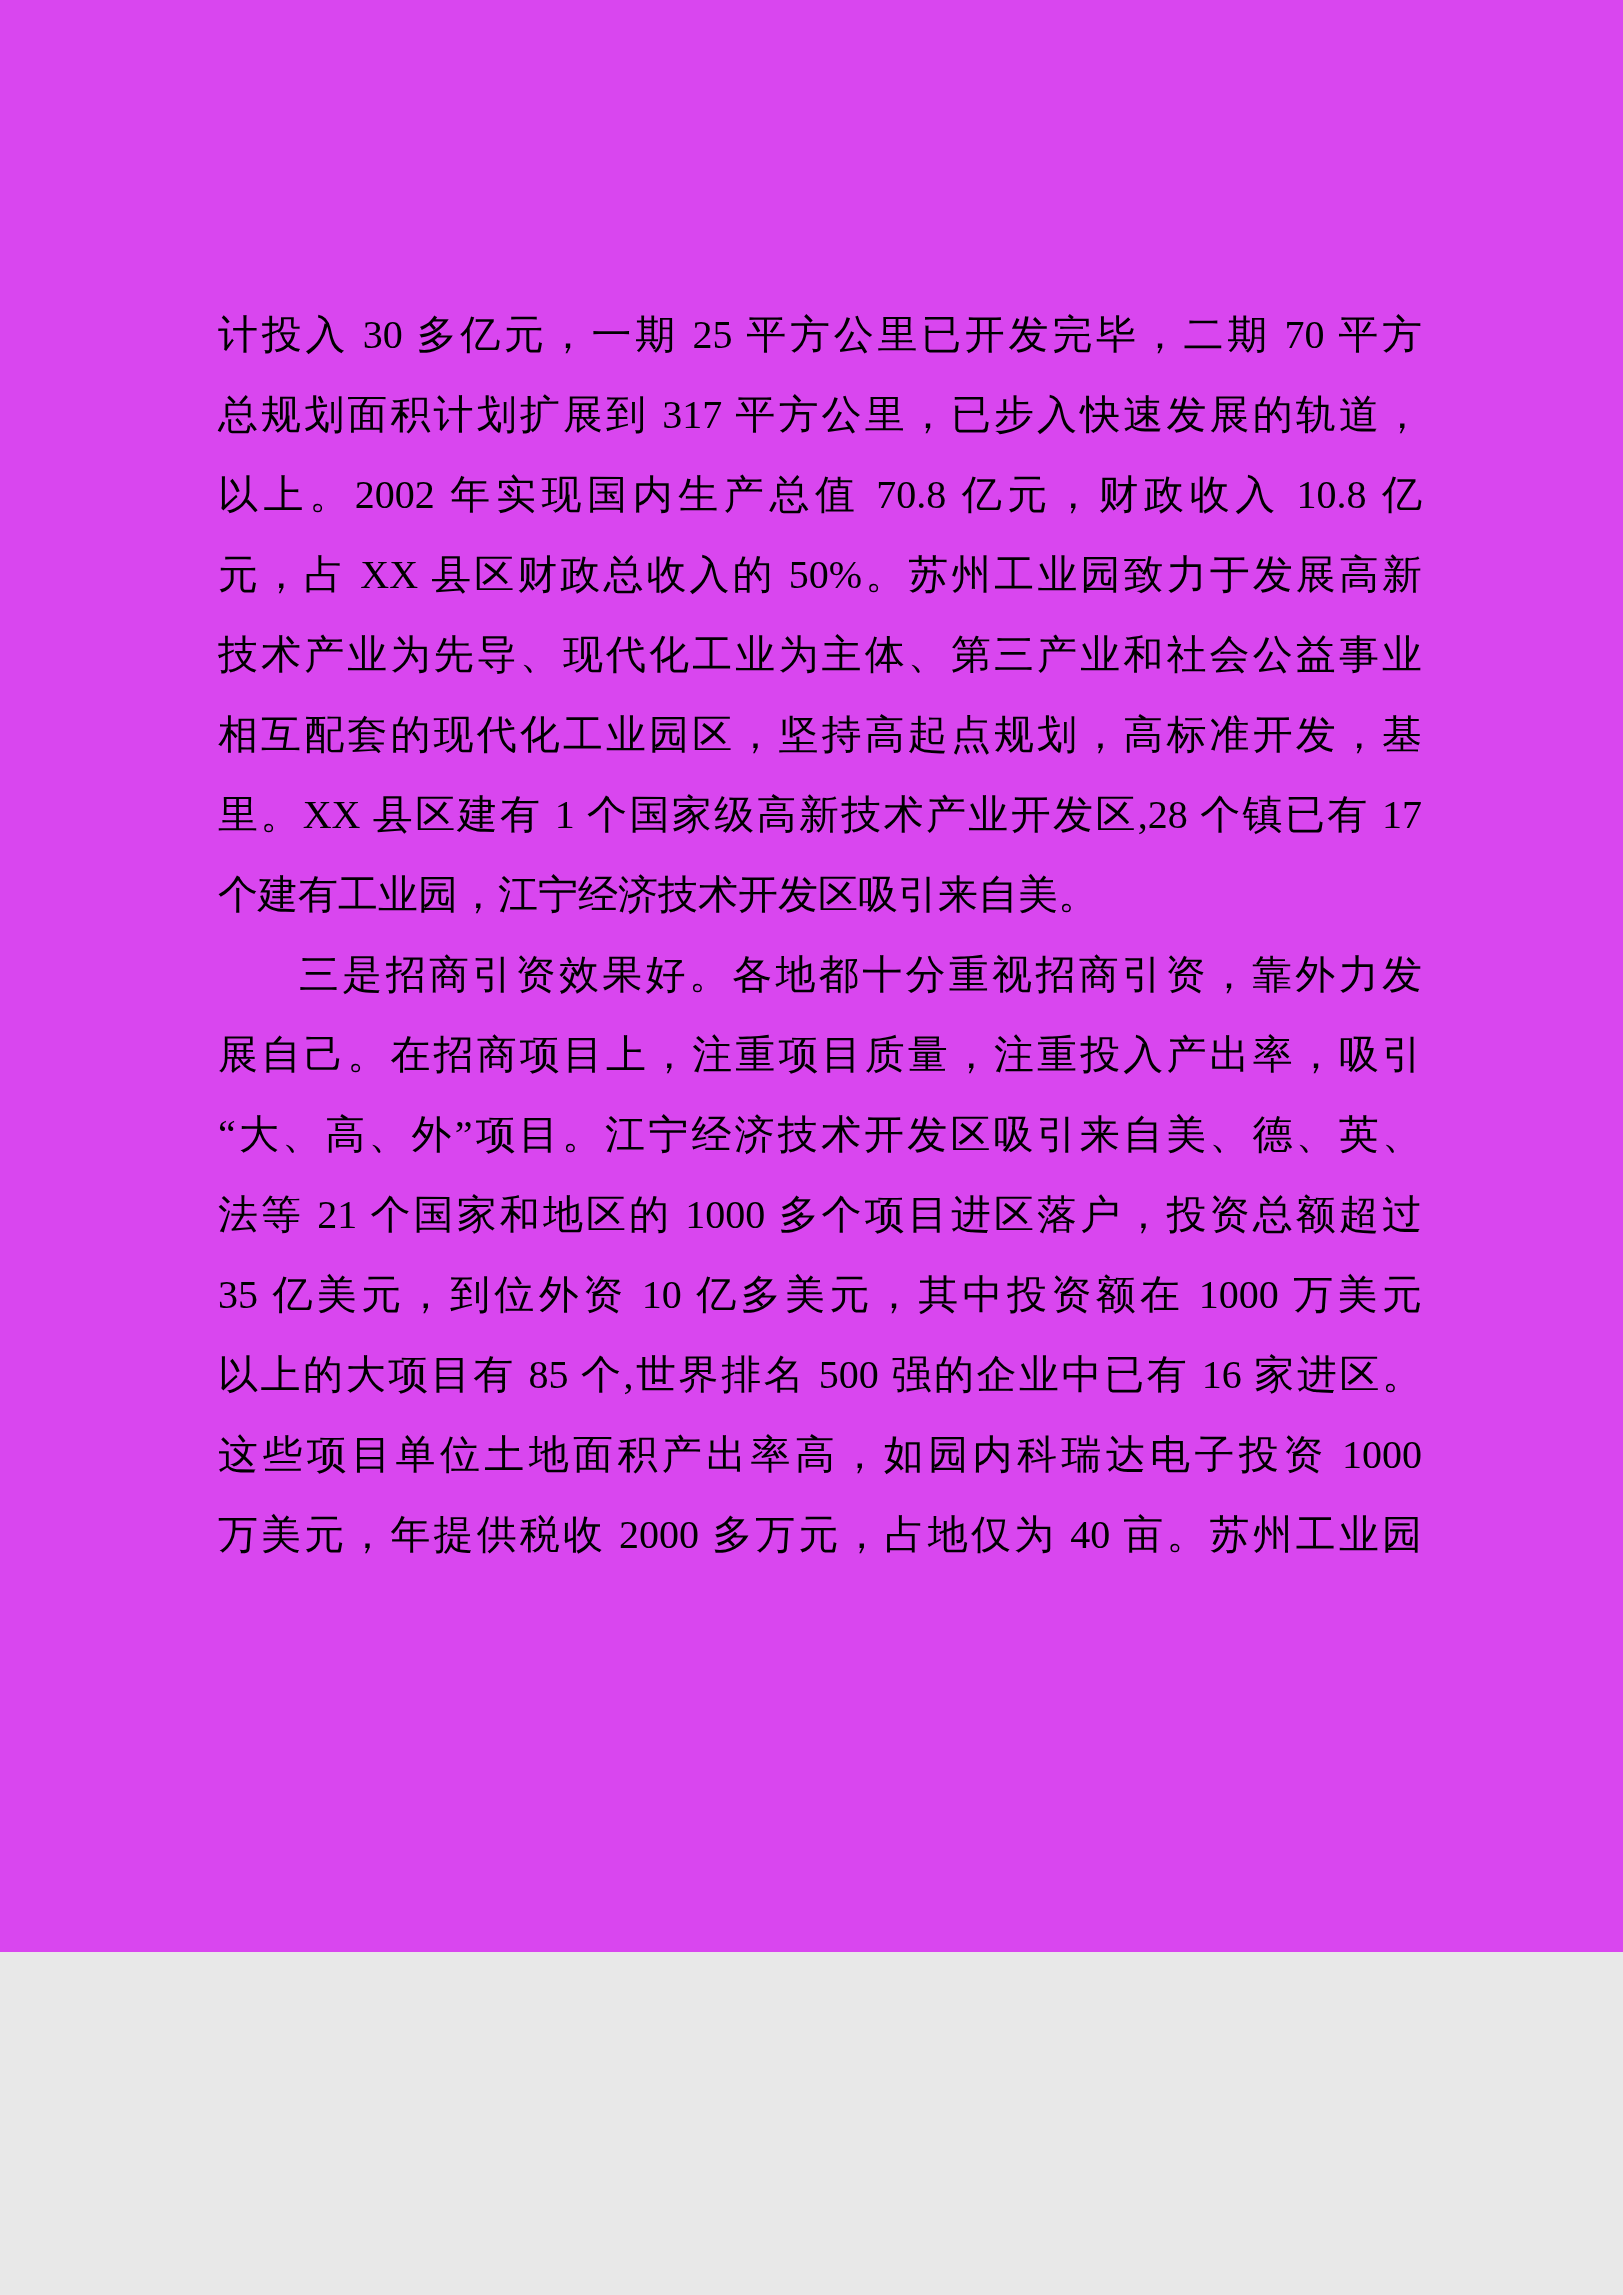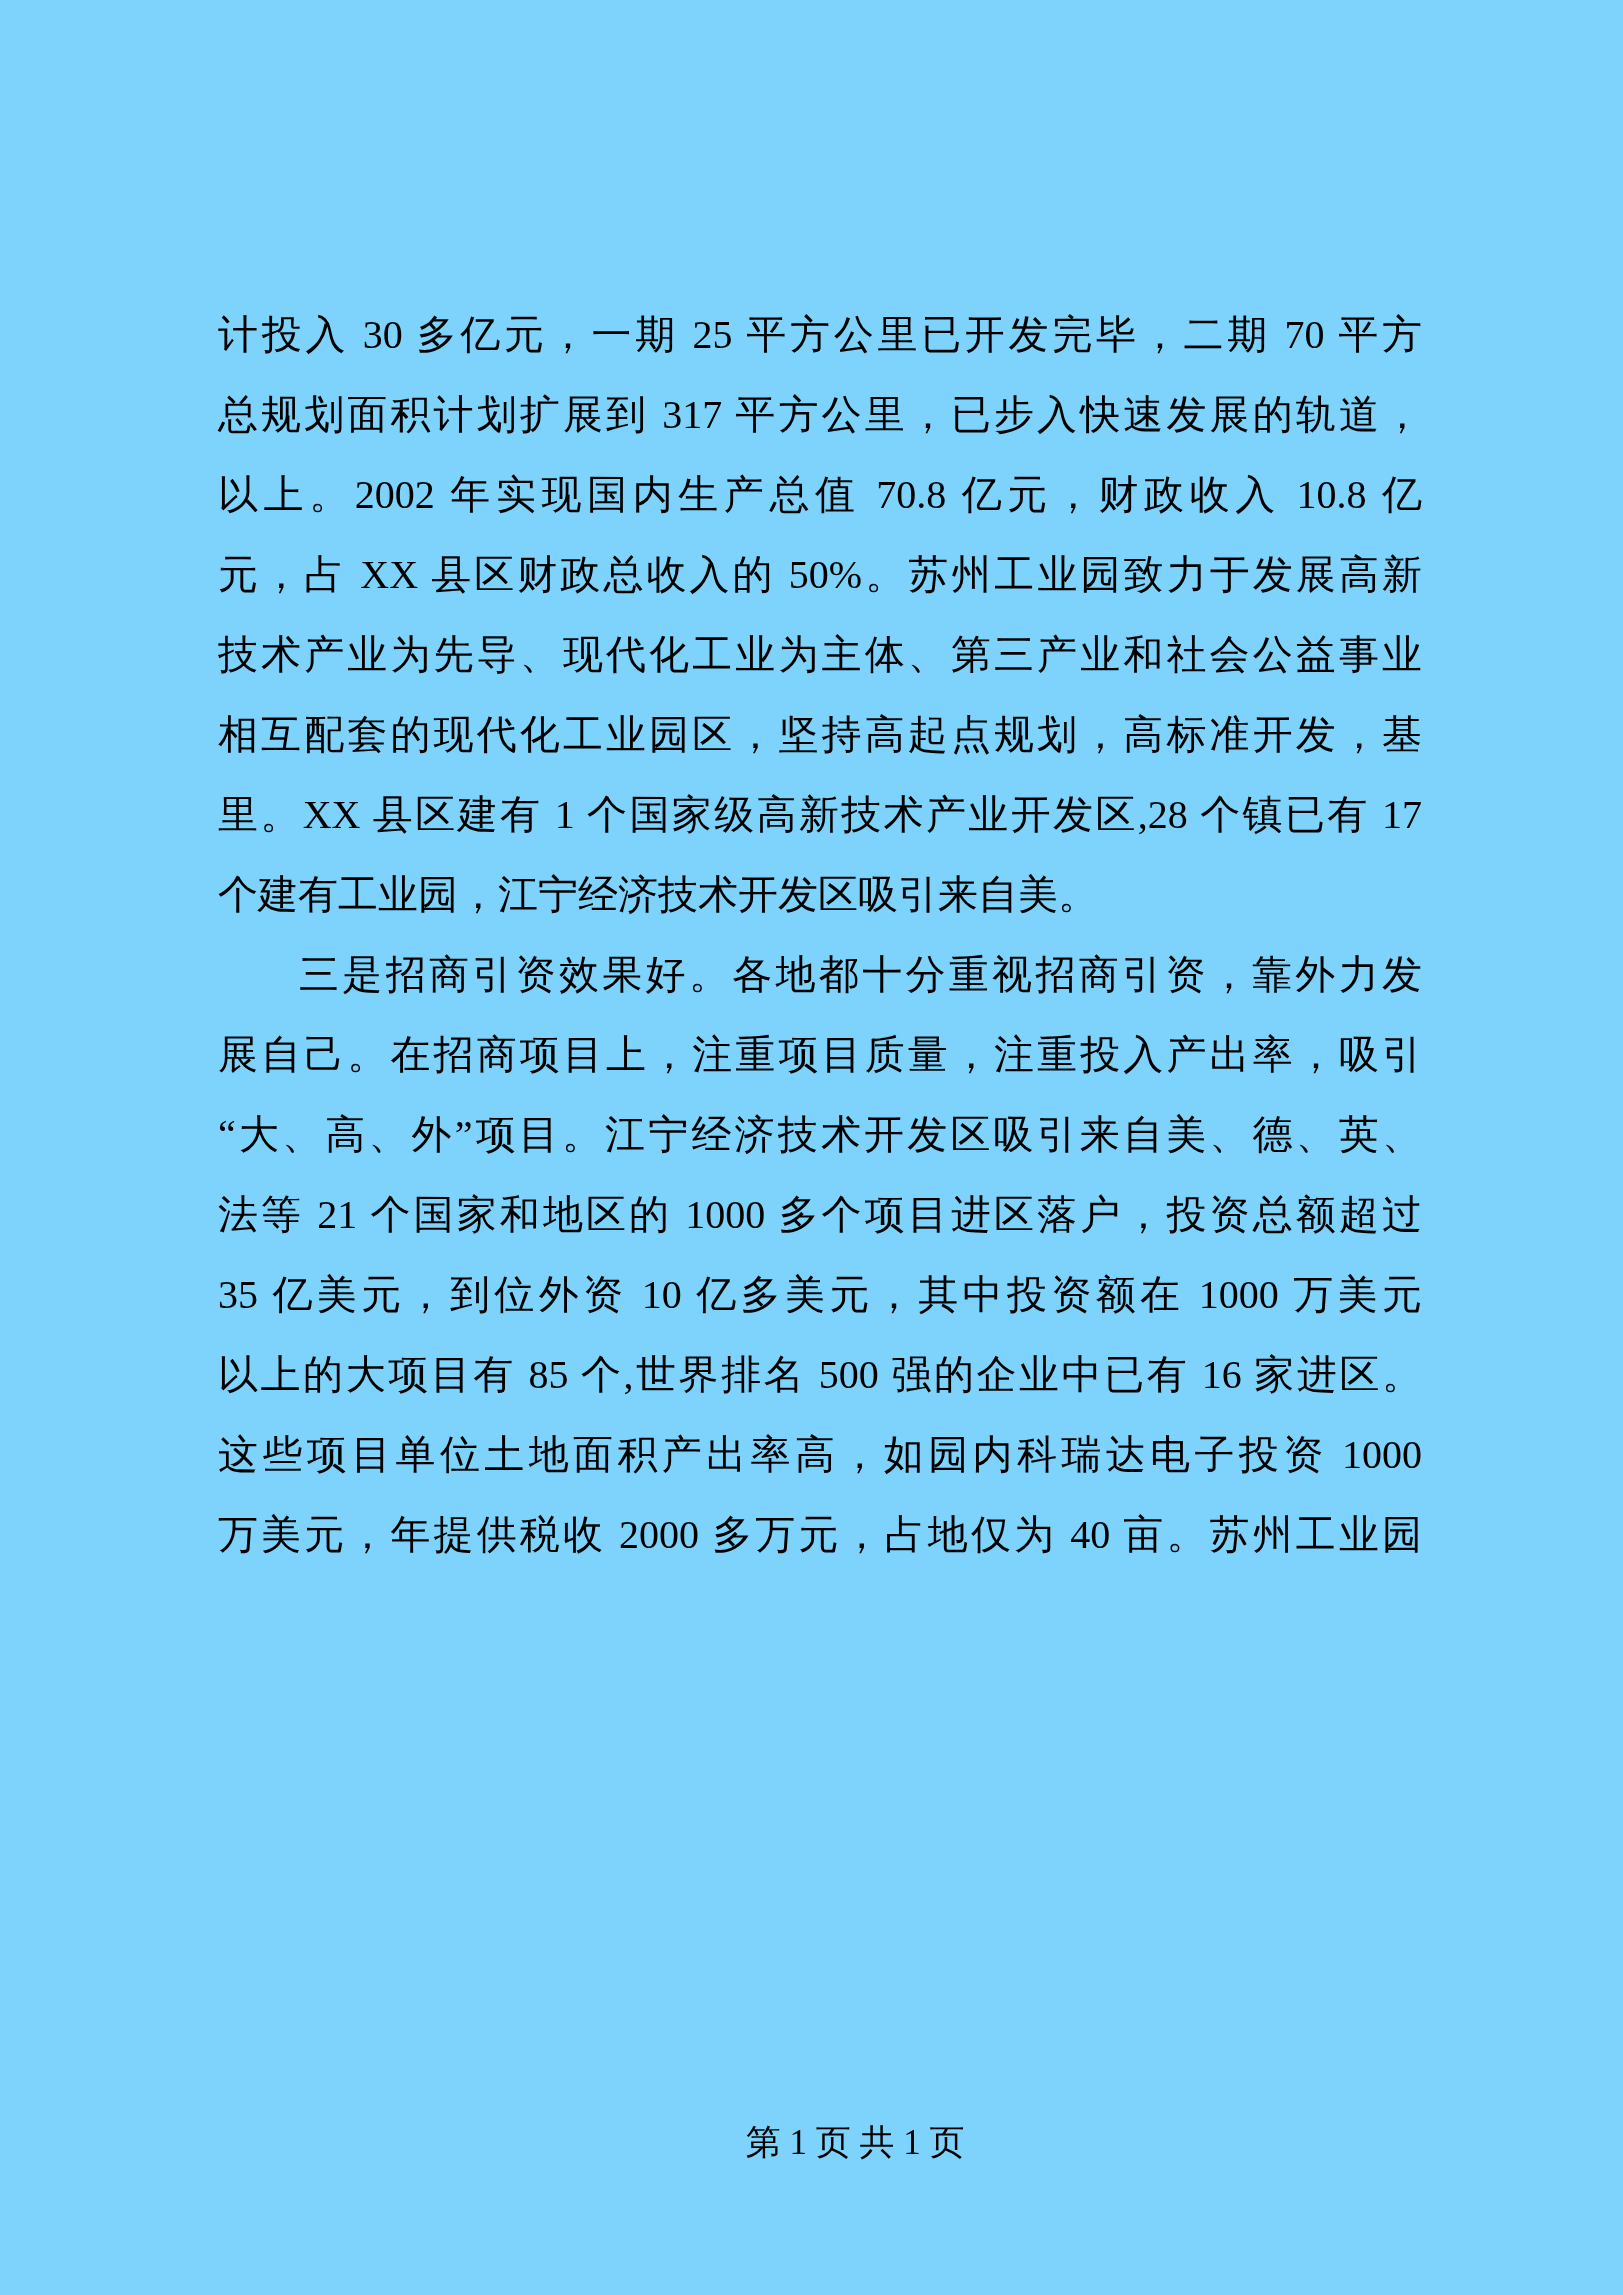--- a/index.html
+++ b/index.html
@@ -3,23 +3,23 @@
 <meta charset="utf-8">
 <style>
   html, body {
     margin: 0;
     padding: 0;
     background: #e8e8e8;
   }
   .page {
     position: relative;
     width: 1623px;
-    height: 2295px;
+    height: 1952px;
     margin: 0 auto;
-    background: #7dd3fc;
+    background: #d946ef;
     color: #000000;
     font-family: "Liberation Serif", "DejaVu Serif", serif;
     overflow: hidden;
   }
   .content {
     position: absolute;
     left: 218px;
     top: 295px;
     width: 1204px;
   }

